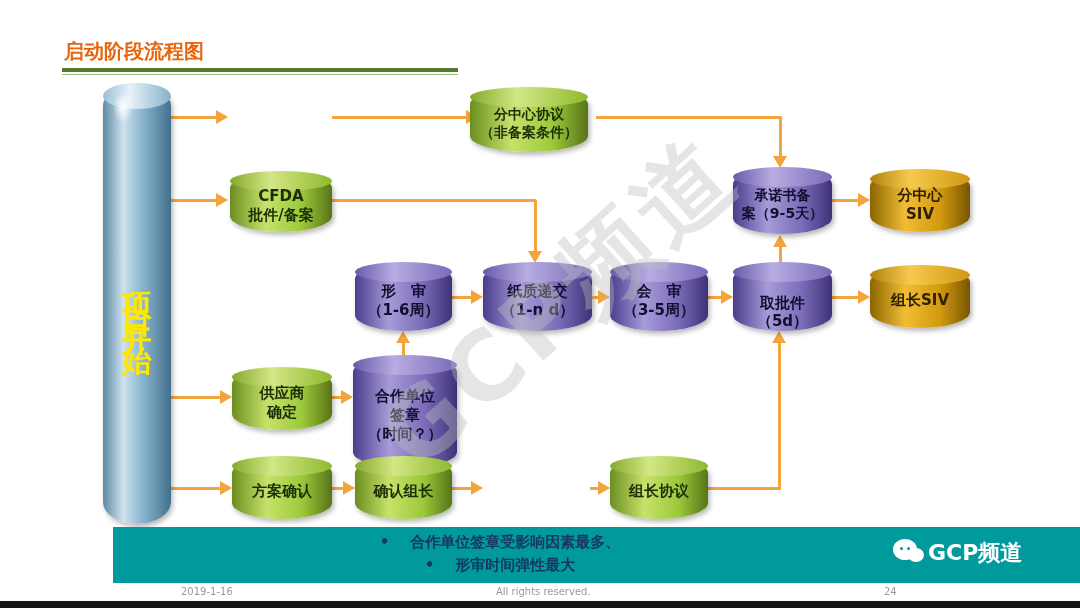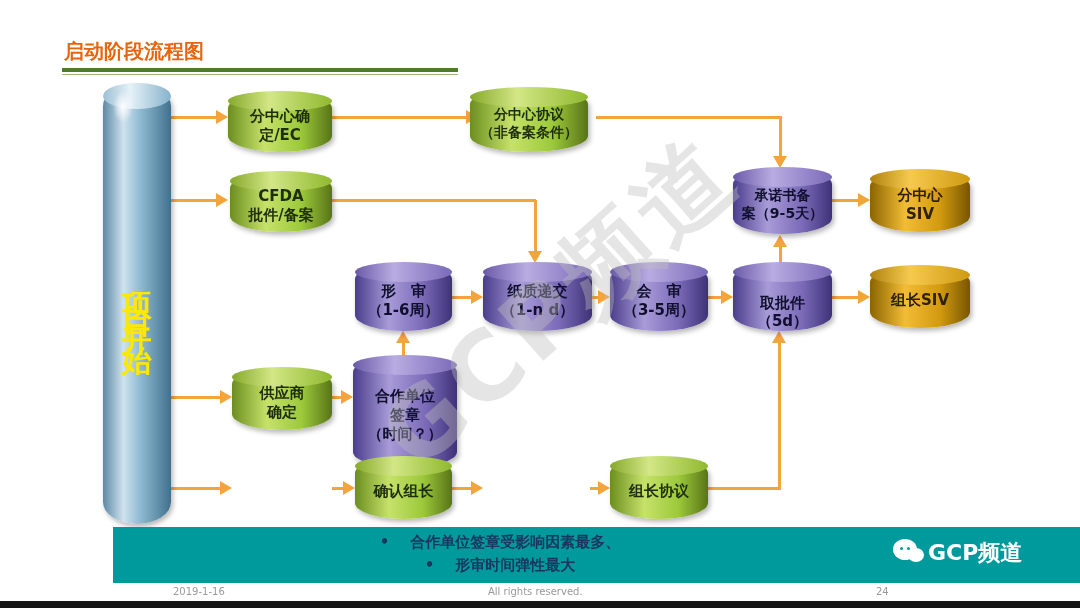--- a/index.html
+++ b/index.html
@@ -66,40 +66,36 @@
     color:#17375E;font-weight:bold;font-size:15px;line-height:23px;}
   .note-line{white-space:pre;}
   .brand{position:absolute;left:928px;top:538px;z-index:7;color:#ffffff;font-weight:bold;font-size:22px;}
   .wx{position:absolute;left:893px;top:539px;width:34px;height:28px;z-index:7;}
   .wx .b1{position:absolute;left:0;top:0;width:24px;height:21px;background:#fff;border-radius:50%;}
   .wx .b2{position:absolute;left:15px;top:9px;width:16px;height:14px;background:#fff;border-radius:50%;}
   .wx .d1,.wx .d2{position:absolute;width:3px;height:3px;background:#00999C;border-radius:50%;top:8px;}
   .wx .d1{left:7px;} .wx .d2{left:14px;}
 
   
-  .footer-text{position:absolute;top:586px;font-size:10px;color:#999999;z-index:6;}
+  .footer-text{position:absolute;top:586px;font-size:10px;color:#999999;z-index:6;margin-left:8px;}
   .bottom-bar{position:absolute;left:0;top:601px;width:1080px;height:7px;background:#151515;z-index:6;}
 </style>
 </head>
 <body>
 
 <div class="slide">
 
   <div class="title">启动阶段流程图</div>
   <div class="title-rule"></div>
   <div class="title-rule2"></div>
 
   <div class="cyl blue-cyl" style="left:103px;top:84px;width:68px;height:440px;">
     <span class="label">项目开始</span>
   </div>
 
-  <div class="cyl green" style="left:228px;top:92px;width:104px;height:60px;">
-    <span class="label">分中心确
-定/EC</span>
-  </div>
   <div class="cyl green" style="left:470px;top:88px;width:118px;height:64px;font-size:14px;">
     <span class="label">分中心协议
 （非备案条件）</span>
   </div>
 
   <div class="cyl green" style="left:230px;top:172px;width:102px;height:60px;">
     <span class="label">CFDA
 批件/备案</span>
   </div>
   <div class="cyl purple" style="left:733px;top:168px;width:99px;height:66px;font-size:14px;">
@@ -134,20 +130,23 @@
   <div class="cyl green" style="left:232px;top:368px;width:100px;height:62px;">
     <span class="label">供应商
 确定</span>
   </div>
   <div class="cyl purple" style="left:353px;top:356px;width:104px;height:112px;">
     <span class="label">合作单位
 签章
 （时间？）</span>
   </div>
 
+  <div class="cyl green" style="left:232px;top:457px;width:100px;height:62px;">
+    <span class="label">方案确认</span>
+  </div>
   <div class="cyl green" style="left:355px;top:457px;width:97px;height:62px;">
     <span class="label">确认组长</span>
   </div>
   <div class="cyl green" style="left:610px;top:457px;width:98px;height:62px;">
     <span class="label">组长协议</span>
   </div>
 
   <div class="hl" style="left:170px;top:116px;width:46px;"></div>
   <div class="ar" style="left:216px;top:110px;"></div>
 

